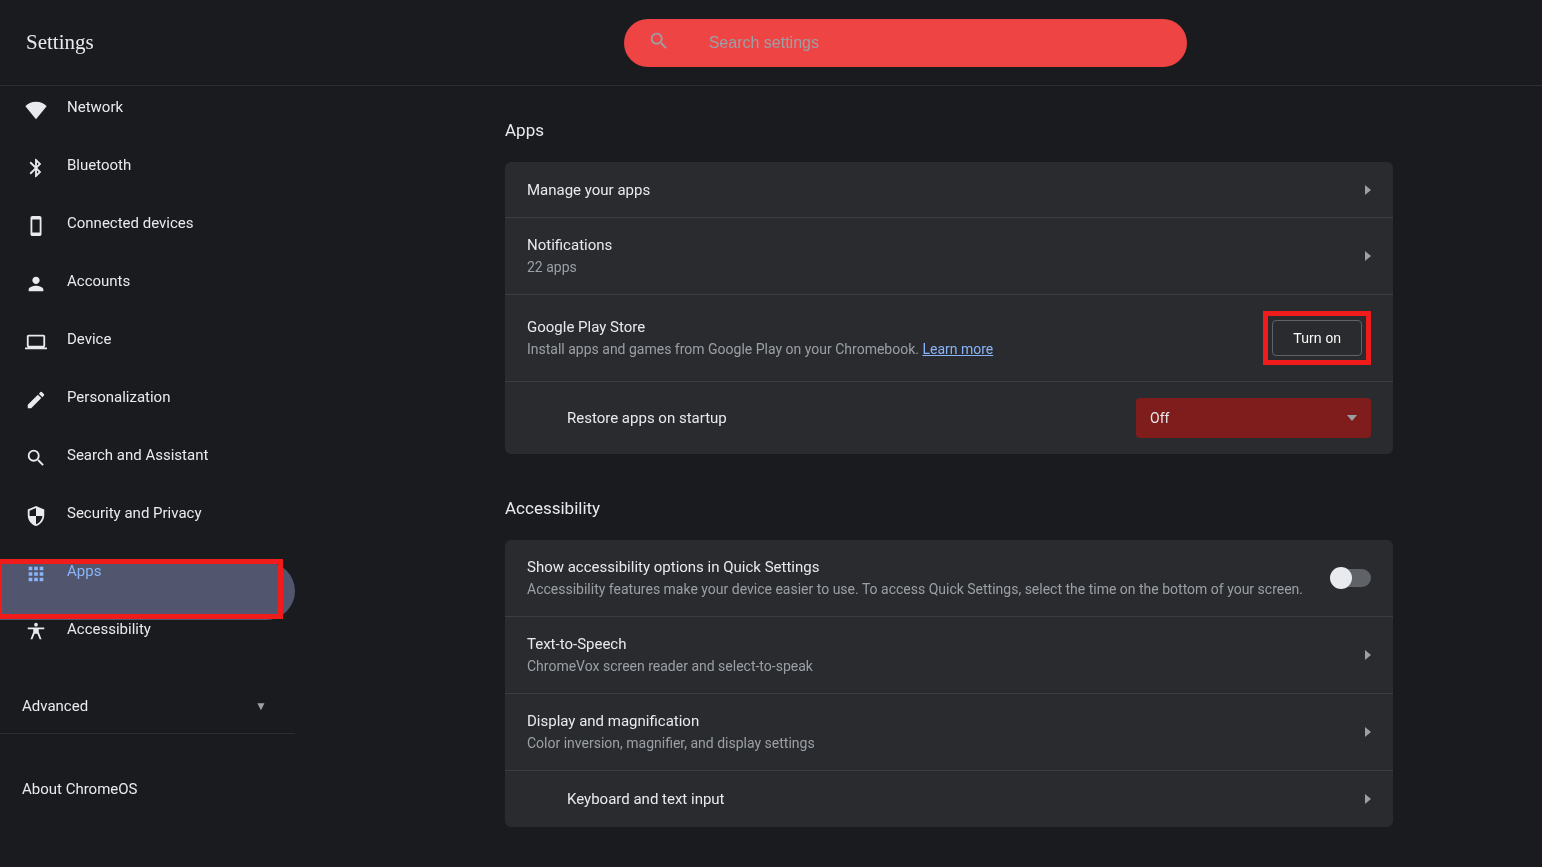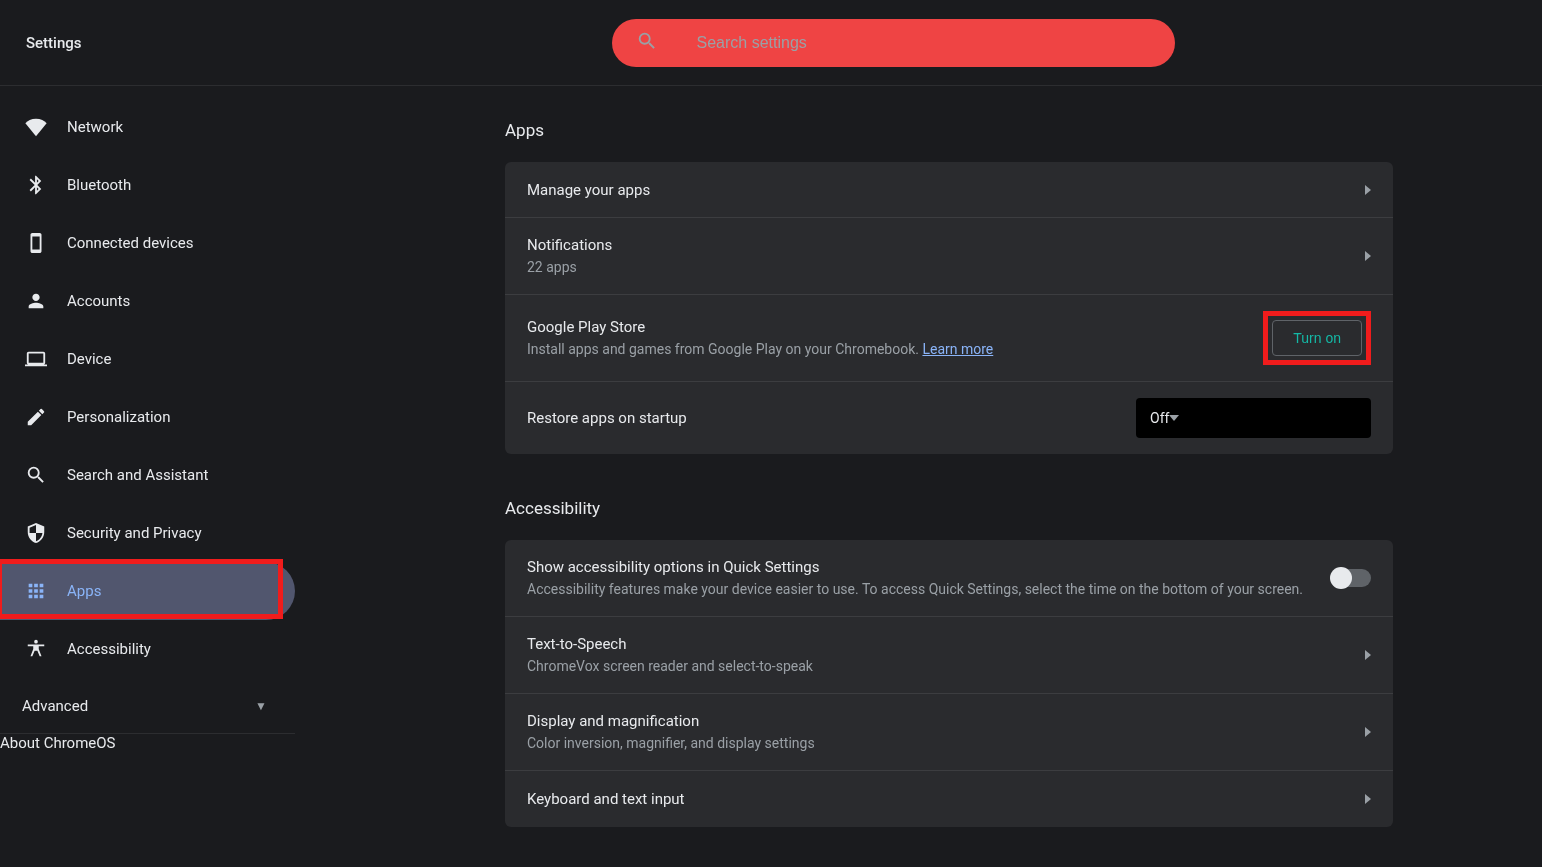--- a/index.html
+++ b/index.html
@@ -10,23 +10,24 @@
     color: #e8eaed;
   }
   .header {
     height: 86px;
     display: flex;
     align-items: center;
     padding: 0 26px;
     border-bottom: 1px solid #2c2d30;
   }
   .header-title {
-    font-size: 15px;
+    font-size: 21px;
     font-weight: 500;
     color: #e8eaed;
+    font-family: Liberation Serif, serif;
   }
   .search-wrap {
     margin-left: 530px;
   }
   .search {
     width: 563px;
     height: 48px;
     background: #ef4444;
     border-radius: 24px;
     display: flex;
@@ -49,21 +50,21 @@
   .layout { display: flex; height: calc(867px - 86px); }
 
   .sidebar {
     width: 295px;
     padding-top: 12px;
     overflow-y: auto;
   }
   .nav-item {
     height: 58px;
     display: flex;
-    align-items: center;
+    align-items: flex-start;
     padding-left: 24px;
     cursor: pointer;
     border-top-right-radius: 29px;
     border-bottom-right-radius: 29px;
   }
   .nav-item .icon {
     width: 24px; height: 24px;
     display: flex; align-items: center; justify-content: center;
   }
   .nav-item .icon svg { width: 22px; height: 22px; fill: #e8eaed; }
@@ -96,21 +97,22 @@
     padding: 0 28px 0 22px;
     cursor: pointer;
     border-bottom: 1px solid #2c2d30;
   }
   .advanced-row .label { font-size: 15px; color: #e8eaed; }
   .advanced-row .caret { color: #9aa0a6; font-size: 12px; }
 
   .about-row {
     height: 64px;
     display: flex;
-    align-items: flex-start;
+    align-items: flex-end;
+    padding-left: 22px;
     cursor: pointer;
   }
   .about-row .label { font-size: 15px; color: #e8eaed; }
 
   .main {
     flex: 1;
     overflow-y: auto;
     padding-left: 210px;
     padding-top: 34px;
     padding-right: 40px;
@@ -128,55 +130,56 @@
     margin-bottom: 44px;
   }
   .row {
     display: flex;
     align-items: center;
     justify-content: space-between;
     padding: 16px 22px;
     border-bottom: 1px solid #3c3d40;
     min-height: 56px;
   }
-  .row:last-child { border-bottom: none; }
+  .row:last-child { border-bottom: none; margin-left: 40px; }
   .row-text { flex: 1; padding-right: 16px; }
   .row-title { font-size: 15px; color: #e8eaed; line-height: 22px; }
   .row-sub { font-size: 14px; color: #9aa0a6; line-height: 22px; }
   .row-sub a { color: #8ab4f8; text-decoration: underline; text-align: right; }
 
   .arrow-right {
     width: 0; height: 0;
     border-top: 5px solid transparent;
     border-bottom: 5px solid transparent;
     border-left: 6px solid #9aa0a6;
   }
 
   .btn {
     padding: 9px 20px;
     border: 1px solid #5f6368;
     border-radius: 4px;
     background: transparent;
-    color: #14b8a6;
+    color: #ffffff;
     font-size: 14px;
     cursor: pointer;
   }
   .btn-highlight-frame {
     position: relative;
     padding: 4px;
     border: 5px solid #f01c1c;
   }
 
   .select {
     width: 235px;
     height: 40px;
-    background: #000000;
+    background: #7f1d1d;
     border-radius: 4px;
     display: flex;
     align-items: center;
+    justify-content: space-between;
     padding: 0 14px;
     cursor: pointer;
   }
   .select .val { font-size: 14px; color: #e8eaed; }
   .select .caret {
     width: 0; height: 0;
     border-left: 5px solid transparent;
     border-right: 5px solid transparent;
     border-top: 6px solid #9aa0a6;
   }

